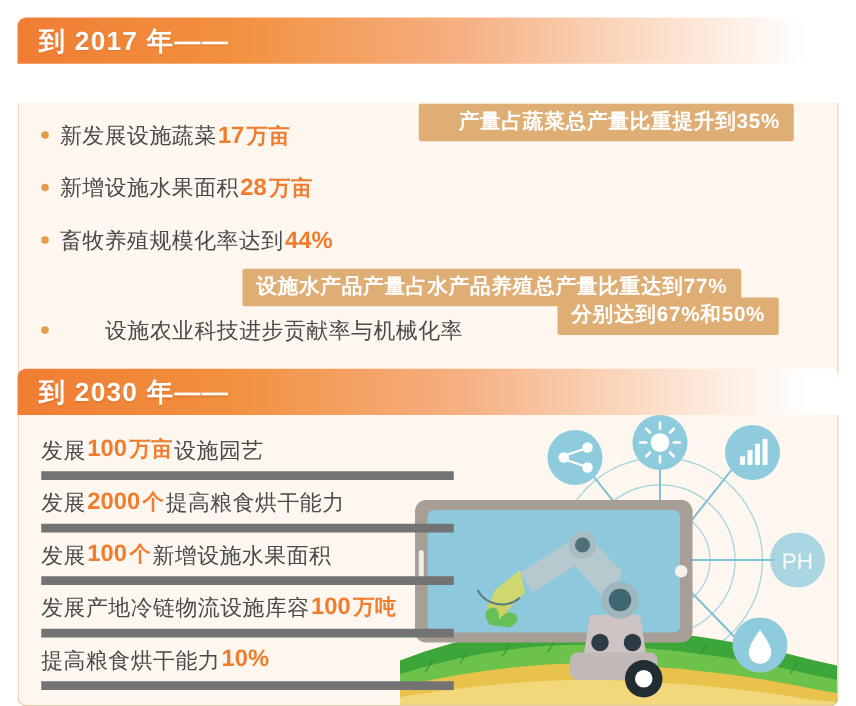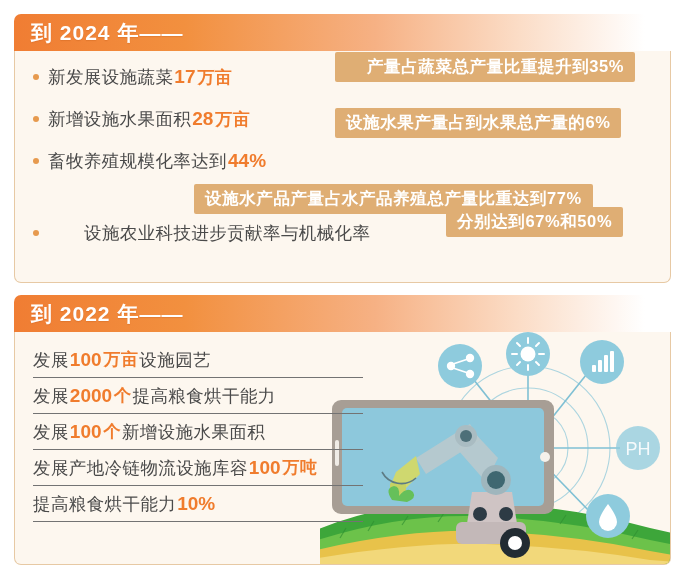--- a/index.html
+++ b/index.html
@@ -29,21 +29,21 @@
     background:#fdf7ef;
     border:1px solid #e7c9a4;
     border-top:none;
     border-radius:0 0 7px 7px;
     position:relative;
     box-sizing:border-box;
   }
 
   
   #card2025{left:14px;top:14px;width:657px;}
-  #card2025 .card-body{height:232px;}
+  #card2025 .card-body{height:232px;margin-top:31px;}
 
   .row{position:absolute;display:flex;align-items:center;}
   .bullet{
     width:6px;height:6px;border-radius:50%;
     background:#e79a4e;margin-right:9px;flex:none;
   }
   .line-text{
     font-size:17.5px;color:#4a4a4a;white-space:nowrap;
     letter-spacing:.4px;
   }
@@ -63,70 +63,69 @@
     line-height:1.15;
   }
 
   
   #card2030{left:14px;top:295px;width:657px;}
   #card2030 .card-body{height:233px;overflow:hidden;}
 
   .list{position:absolute;left:18px;top:10px;width:330px;z-index:4;}
   .list-item{
     height:35px;display:flex;align-items:center;
-    border-bottom:1px solid #737373;
+    border-bottom:7px solid #737373;
     font-size:17.5px;color:#4a4a4a;white-space:nowrap;
     letter-spacing:.4px;
   }
 
   
   .illo{position:absolute;right:0;top:0;width:350px;height:233px;overflow:hidden;}
   .illo svg{display:block;}
 </style>
 </head>
 <body>
 
 <div class="page">
 
   <div class="card" id="card2025">
     <div class="card-head">
-      <span class="htext">到 2024 年——</span>
+      <span class="htext">到 2017 年——</span>
     </div>
     <div class="card-body">
 
       <div class="row" style="left:18px;top:14px;">
         <span class="bullet"></span>
         <span class="line-text"><span>新发展设施蔬菜</span><span class="num">17</span><span class="unit">万亩</span><span></span></span>
       </div>
       <div class="badge" style="left:320px;top:1px;padding-left:32px;">产量占蔬菜总产量比重提升到35%</div>
 
       <div class="row" style="left:18px;top:56px;">
         <span class="bullet"></span>
         <span class="line-text"><span>新增设施水果面积</span><span class="num">28</span><span class="unit">万亩</span><span></span></span>
       </div>
-      <div class="badge" style="left:320px;top:57px;">设施水果产量占到水果总产量的6%</div>
 
       <div class="row" style="left:18px;top:98px;">
         <span class="bullet"></span>
         <span class="line-text"><span>畜牧养殖规模化率达到</span><span class="num">44%</span><span class="unit"></span><span></span></span>
       </div>
       <div class="badge" style="left:179px;top:133px;">设施水产品产量占水产品养殖总产量比重达到77%</div>
 
       <div class="row" style="left:18px;top:170px;gap:36px;">
         <span class="bullet"></span>
         <span class="line-text"><span>设施农业科技进步贡献率与机械化率</span><span class="num"></span><span class="unit"></span><span></span></span>
       </div>
       <div class="badge" style="left:431px;top:156px;text-align:right;">分别达到67%和50%</div>
 
     </div>
   </div>
 
   <div class="card" id="card2030">
     <div class="card-head">
-      <span class="htext">到 2022 年——</span>
+      <span class="htext">到 2030 年——</span>
     </div>
     <div class="card-body">
 
       <div class="illo">
         <svg width="350" height="233" viewBox="0 0 350 233" xmlns="http://www.w3.org/2000/svg">
           <defs>
             <clipPath id="fieldclip">
                 <rect x="0" y="0" width="350" height="233"></rect>
               </clipPath>
           </defs>

